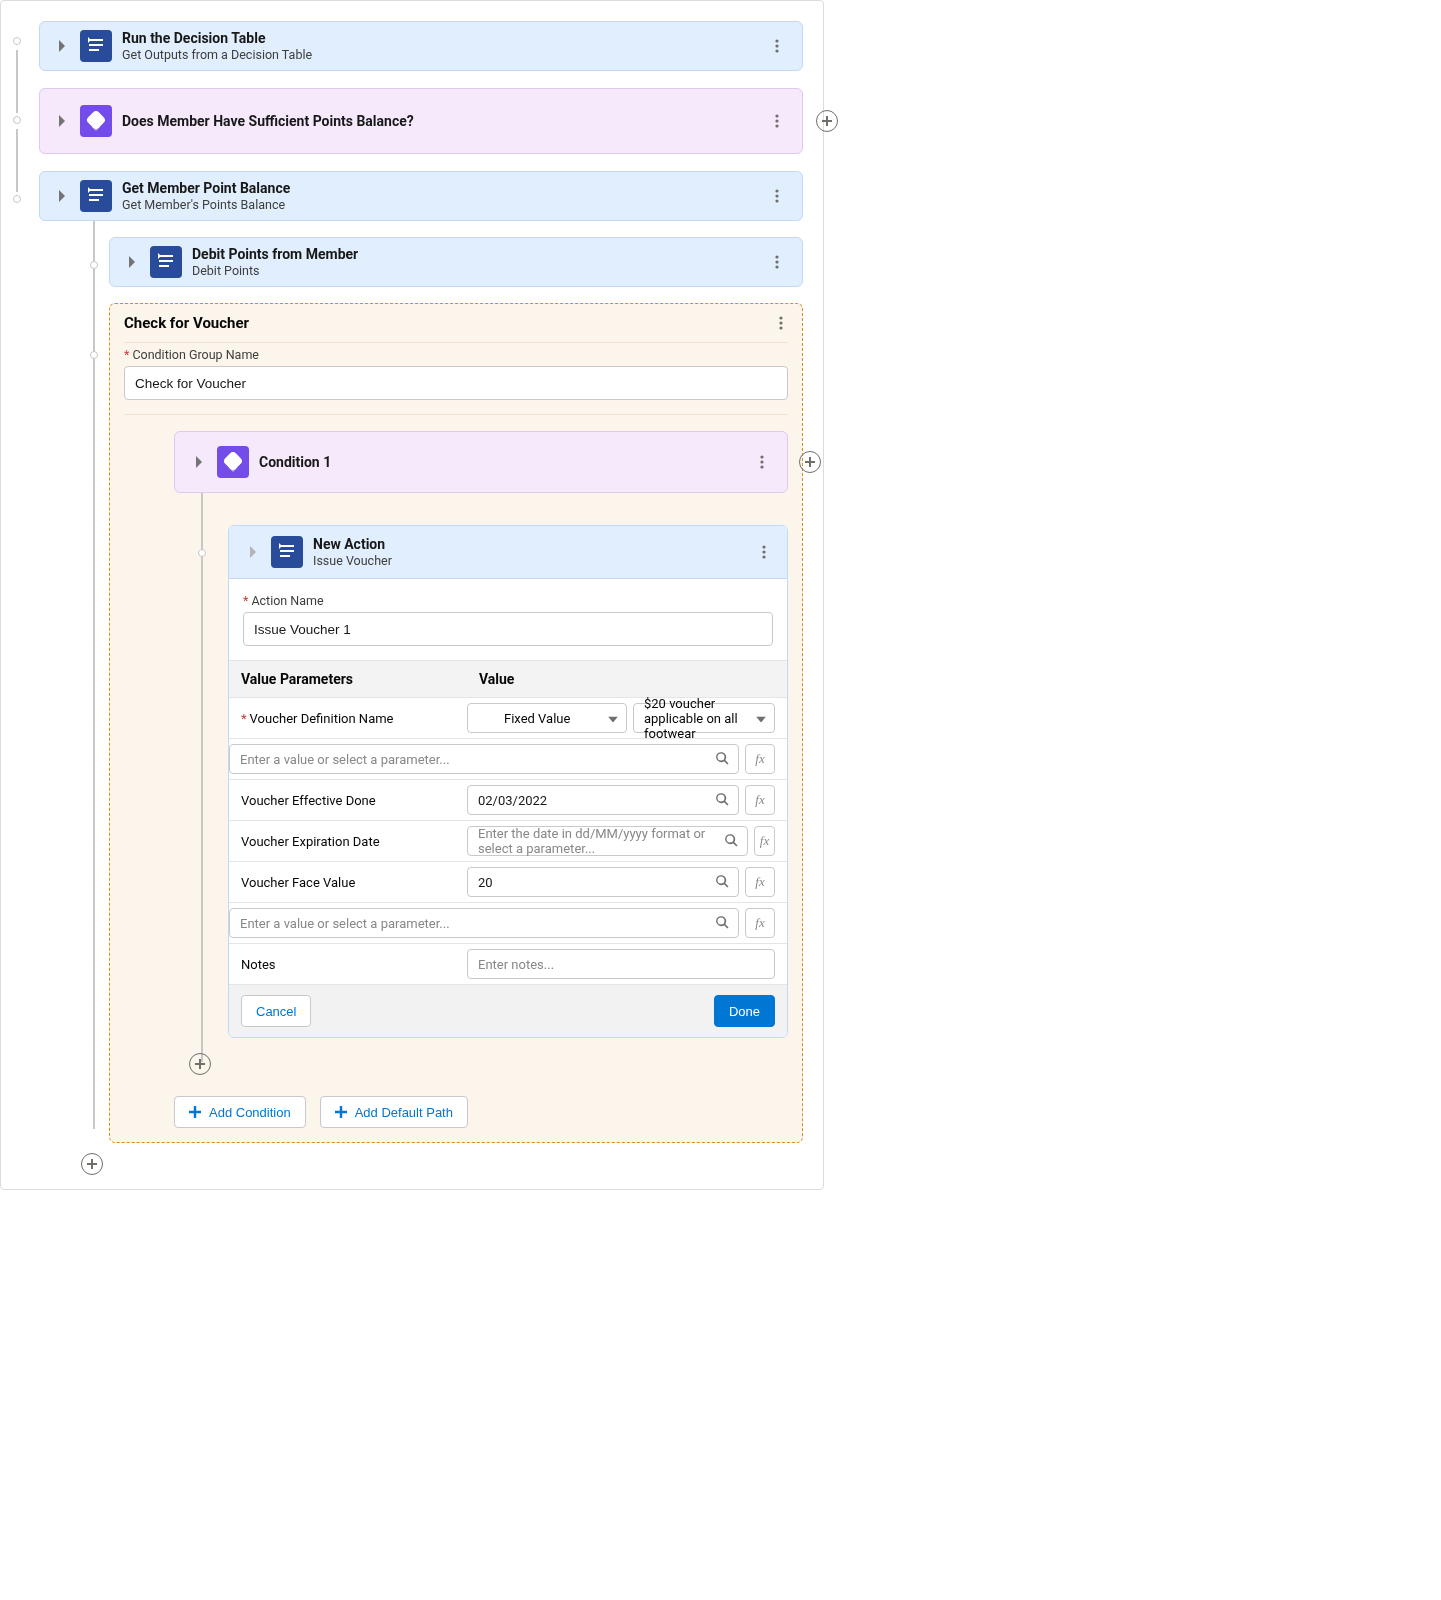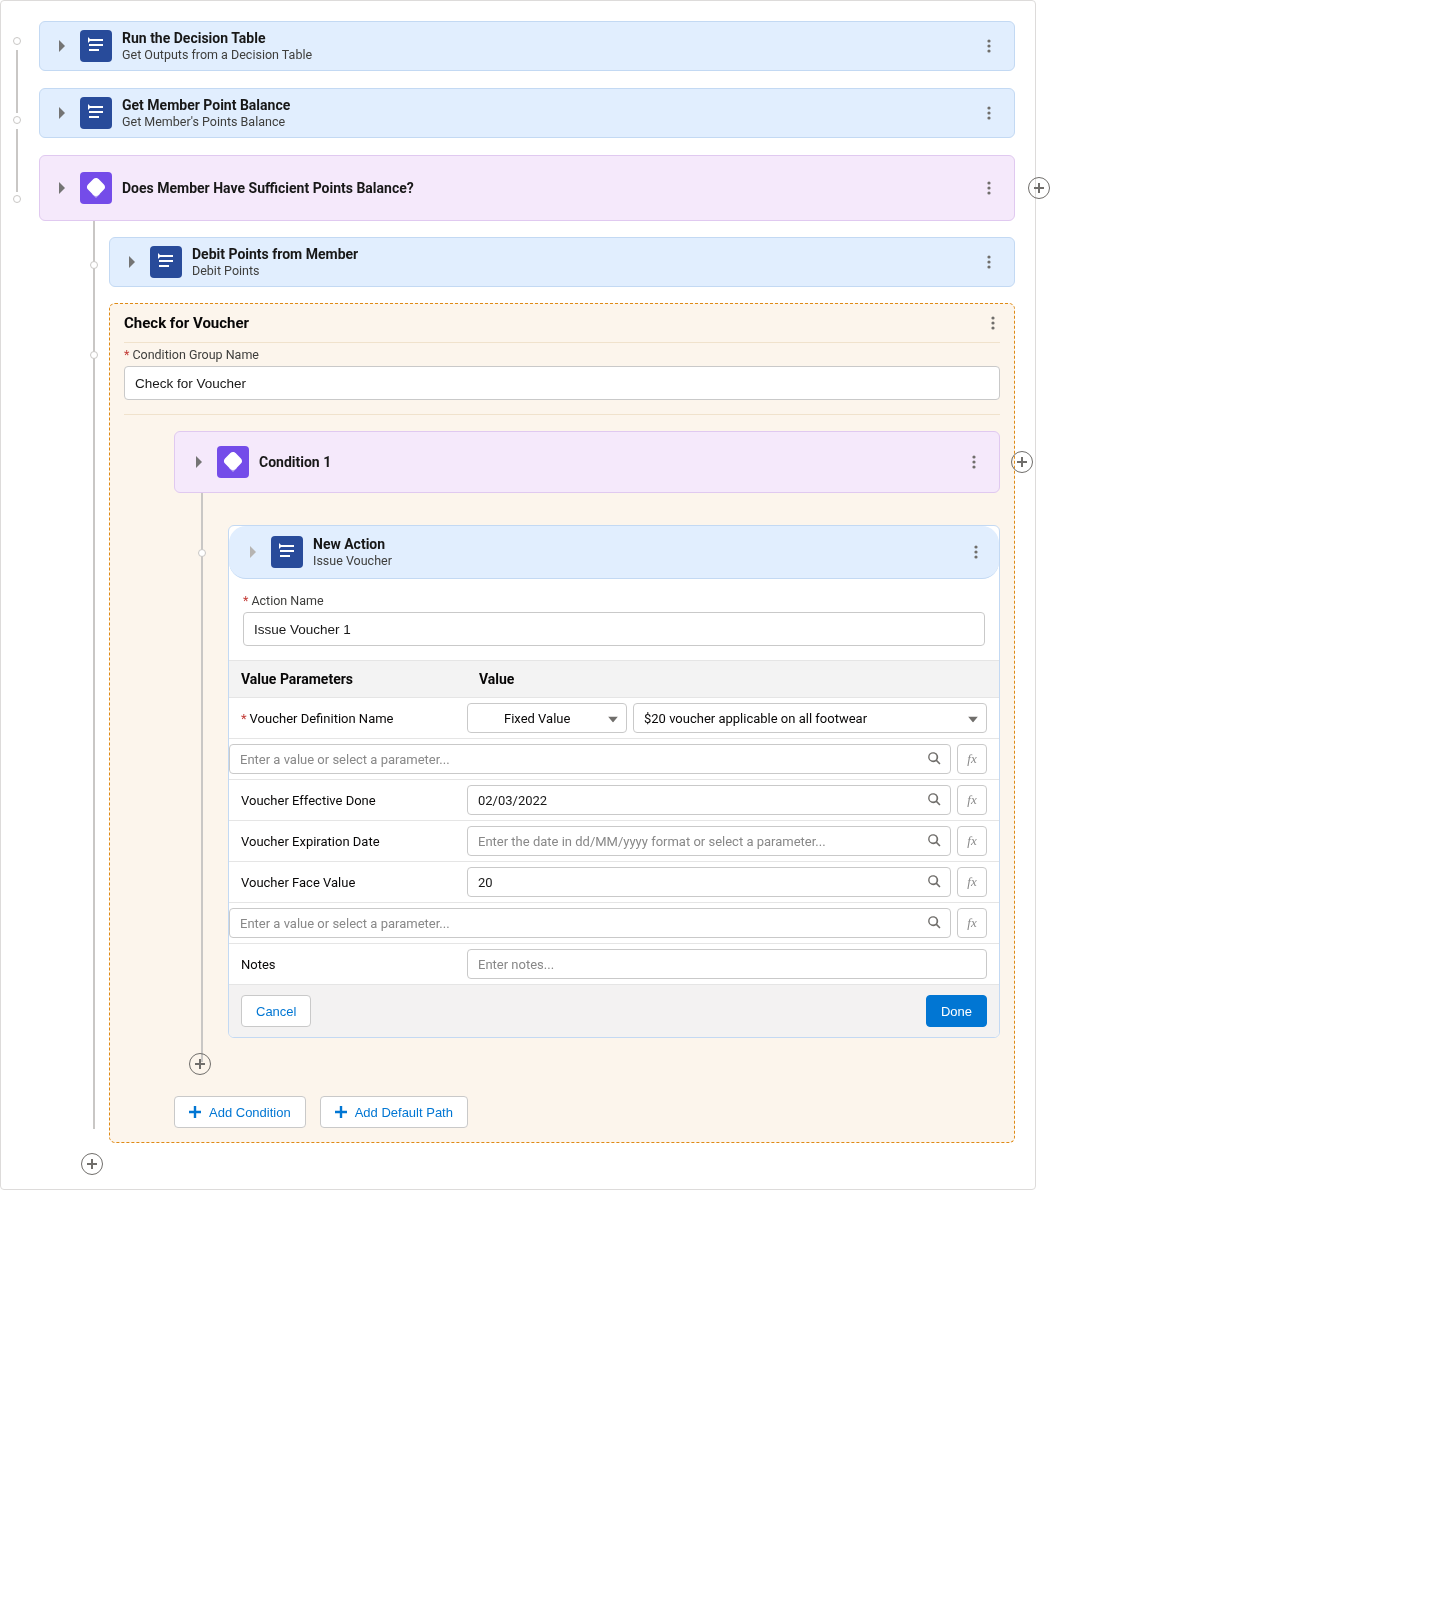--- a/index.html
+++ b/index.html
@@ -23,21 +23,21 @@
   }
   * { box-sizing: border-box; }
   body {
     margin: 0;
     font-family: -apple-system, BlinkMacSystemFont, "Segoe UI", Roboto, Helvetica, Arial, sans-serif;
     background: #ffffff;
     color: var(--text-dark);
     font-size: 13px;
   }
   .canvas {
-    width: 1036px;
+    width: 824px;
     border: 1px solid var(--border-gray);
     border-radius: 4px;
     padding: 20px 20px 24px 10px;
     position: relative;
   }
   .left-rail {
     position: absolute;
     left: 0;
     top: 0;
     bottom: 0;
@@ -223,21 +223,20 @@
     border-radius: 6px;
     background: #fff;
     overflow: hidden;
   }
   .action-header {
     background: var(--blue-bg);
     padding: 10px 14px;
     display: flex; align-items: center;
     position: relative;
     border-bottom: 1px solid var(--blue-border);
-    border-radius: 17px;
   }
   .action-header .toggle-btn svg { fill: #b6b4b2; }
   .action-header .kebab { position: absolute; right: 10px; }
   .action-name-row { padding: 14px; }
   .param-table { border-top: 1px solid var(--grid-border); }
   .param-header {
     display: flex;
     background: #f3f3f3;
     border-bottom: 1px solid var(--grid-border);
   }
@@ -381,20 +380,48 @@
       </div>
       <div class="card-actions">
         <div class="kebab">
             <svg viewBox="0 0 4 14">
               <use href="#kebab"></use>
             </svg>
           </div>
       </div>
     </div>
 
+    <div class="card purple extra-top" style="padding: 16px 12px;">
+      <div class="toggle-btn">
+        <svg viewBox="0 0 12 12">
+            <use href="#chevron-right"></use>
+          </svg>
+      </div>
+      <div class="card-icon purple">
+        <svg viewBox="0 0 20 20">
+            <use href="#branch-icon"></use>
+          </svg>
+      </div>
+      <div class="card-text">
+        <div class="title">Does Member Have Sufficient Points Balance?</div>
+      </div>
+      <div class="card-actions">
+        <div class="kebab">
+            <svg viewBox="0 0 4 14">
+              <use href="#kebab"></use>
+            </svg>
+          </div>
+      </div>
+      <div class="plus-circle outside">
+        <svg viewBox="0 0 10 10">
+            <use href="#plus"></use>
+          </svg>
+      </div>
+    </div>
+
     <div class="card blue extra-top">
       <div class="toggle-btn">
         <svg viewBox="0 0 12 12">
             <use href="#chevron-right"></use>
           </svg>
       </div>
       <div class="card-icon dark-blue">
         <svg viewBox="0 0 20 20">
             <use href="#action-icon"></use>
           </svg>
@@ -402,48 +429,20 @@
       <div class="card-text">
         <div class="title">Get Member Point Balance</div>
         <div class="subtitle">Get Member's Points Balance</div>
       </div>
       <div class="card-actions">
         <div class="kebab">
             <svg viewBox="0 0 4 14">
               <use href="#kebab"></use>
             </svg>
           </div>
-      </div>
-    </div>
-
-    <div class="card purple extra-top" style="padding: 16px 12px;">
-      <div class="toggle-btn">
-        <svg viewBox="0 0 12 12">
-            <use href="#chevron-right"></use>
-          </svg>
-      </div>
-      <div class="card-icon purple">
-        <svg viewBox="0 0 20 20">
-            <use href="#branch-icon"></use>
-          </svg>
-      </div>
-      <div class="card-text">
-        <div class="title">Does Member Have Sufficient Points Balance?</div>
-      </div>
-      <div class="card-actions">
-        <div class="kebab">
-            <svg viewBox="0 0 4 14">
-              <use href="#kebab"></use>
-            </svg>
-          </div>
-      </div>
-      <div class="plus-circle outside">
-        <svg viewBox="0 0 10 10">
-            <use href="#plus"></use>
-          </svg>
       </div>
     </div>
 
     <div class="nested-block" style="margin-top:16px;">
       <div class="nested-rail" style="left:0; top:-16px; height:908px;"></div>
       <div style="position:absolute; left:-3px; top:24px; width:8px; height:8px; background:#fff; border:1.5px solid #c9c7c5; border-radius:50%;"></div>
       <div style="position:absolute; left:-3px; top:114px; width:8px; height:8px; background:#fff; border:1.5px solid #c9c7c5; border-radius:50%;"></div>
 
       <div style="margin-left:16px;">
 

